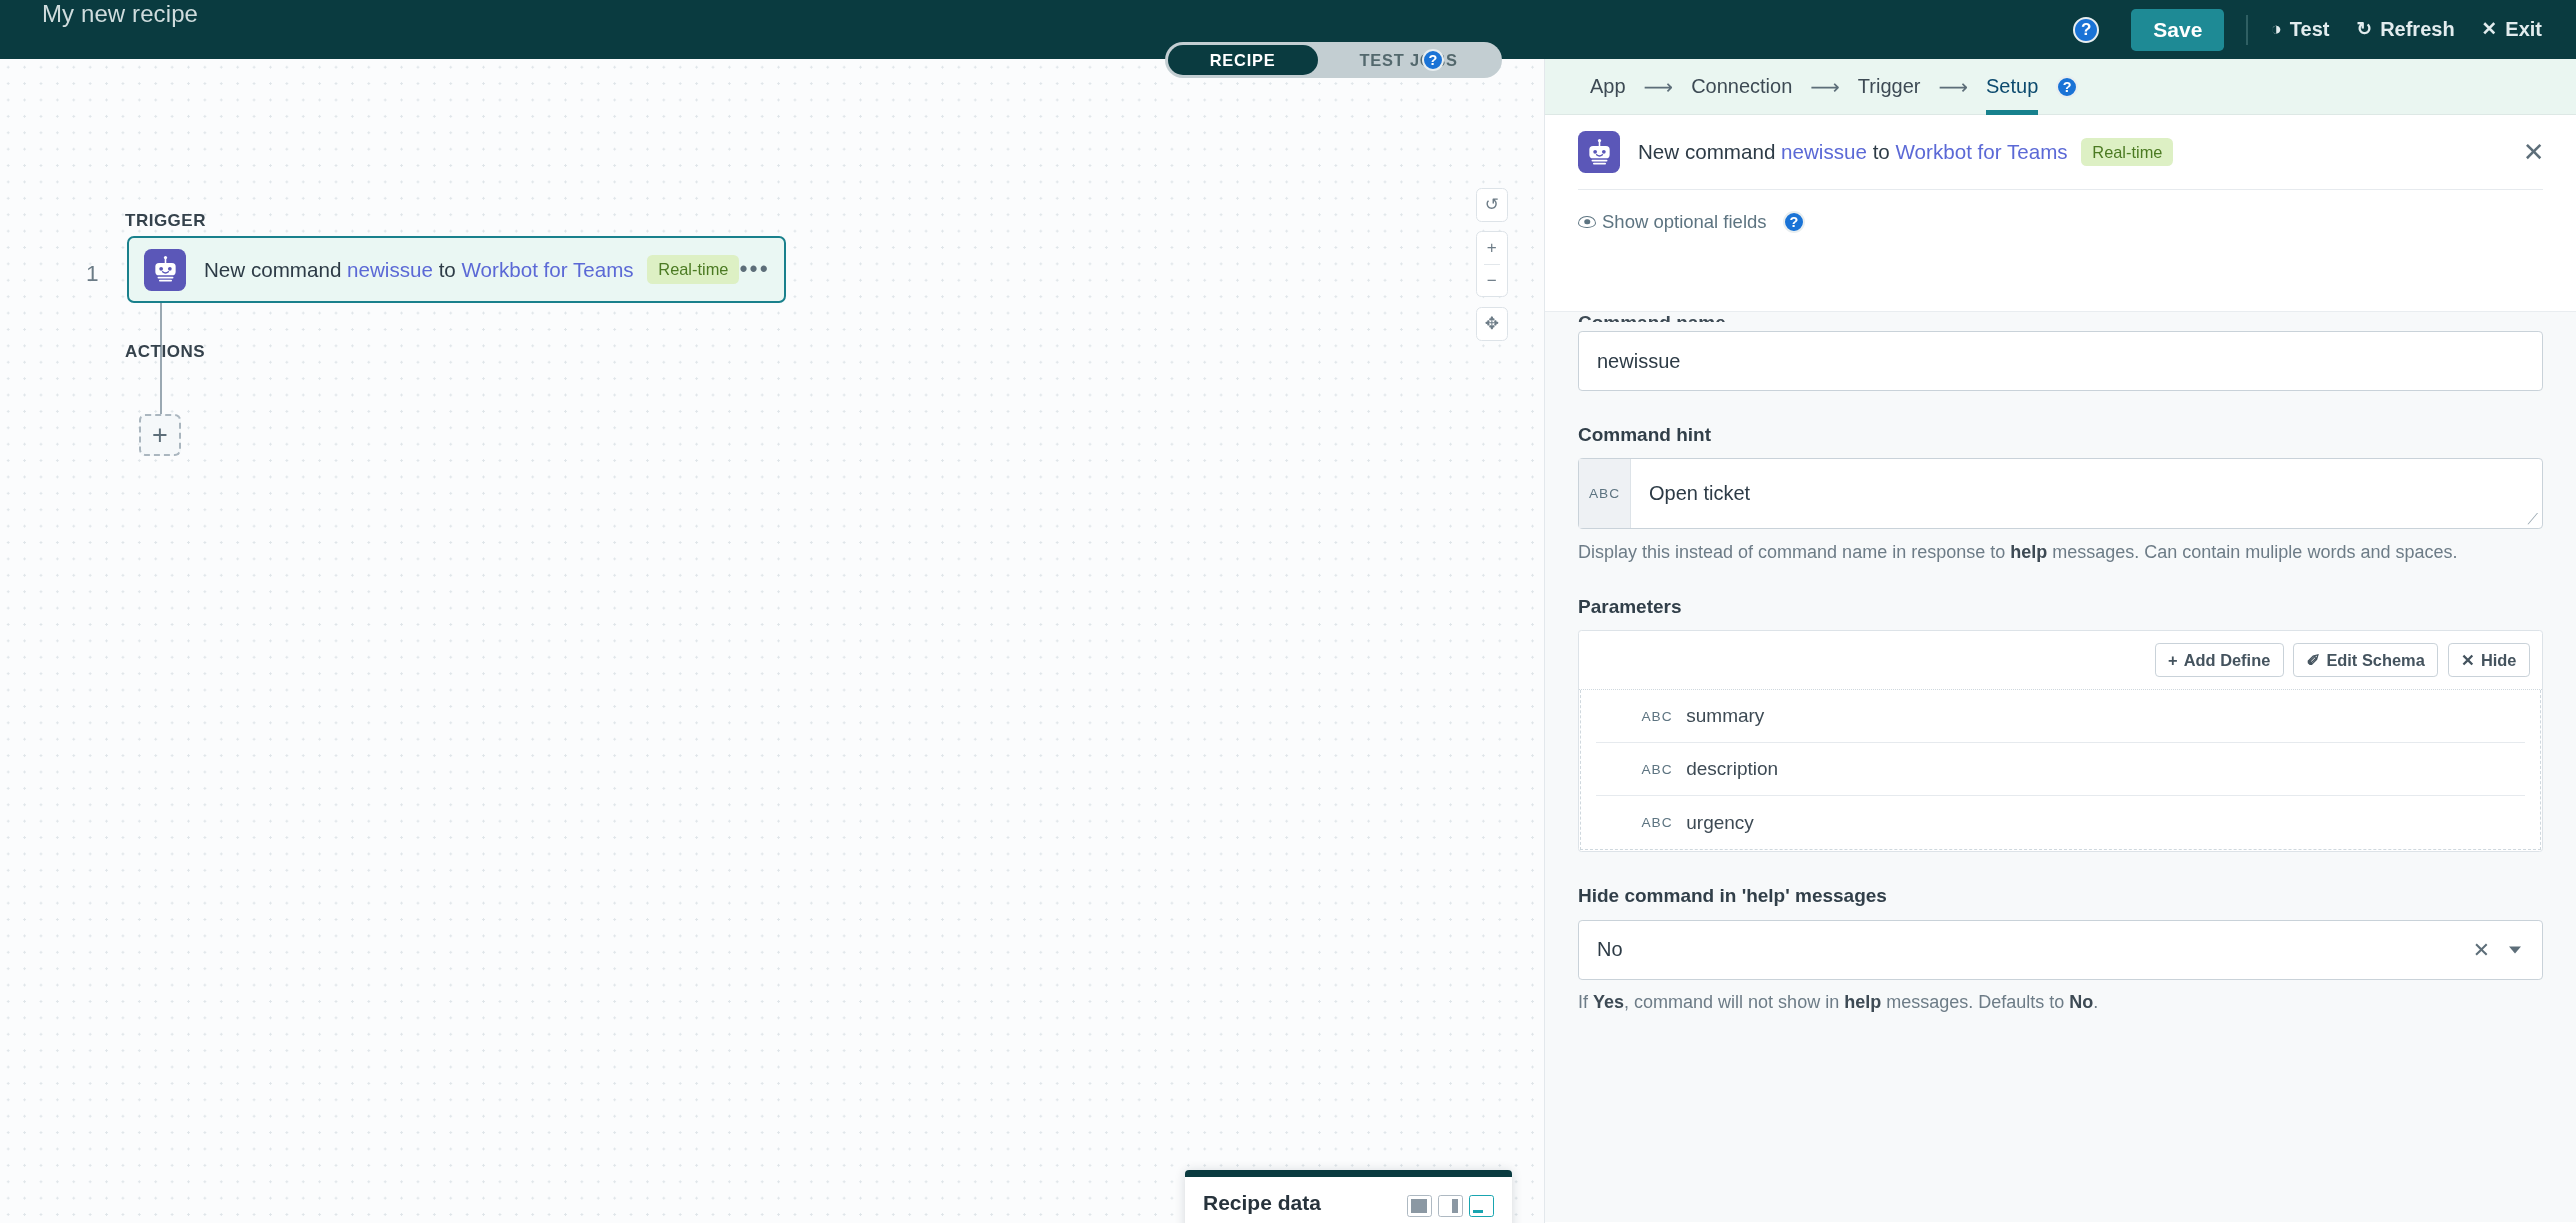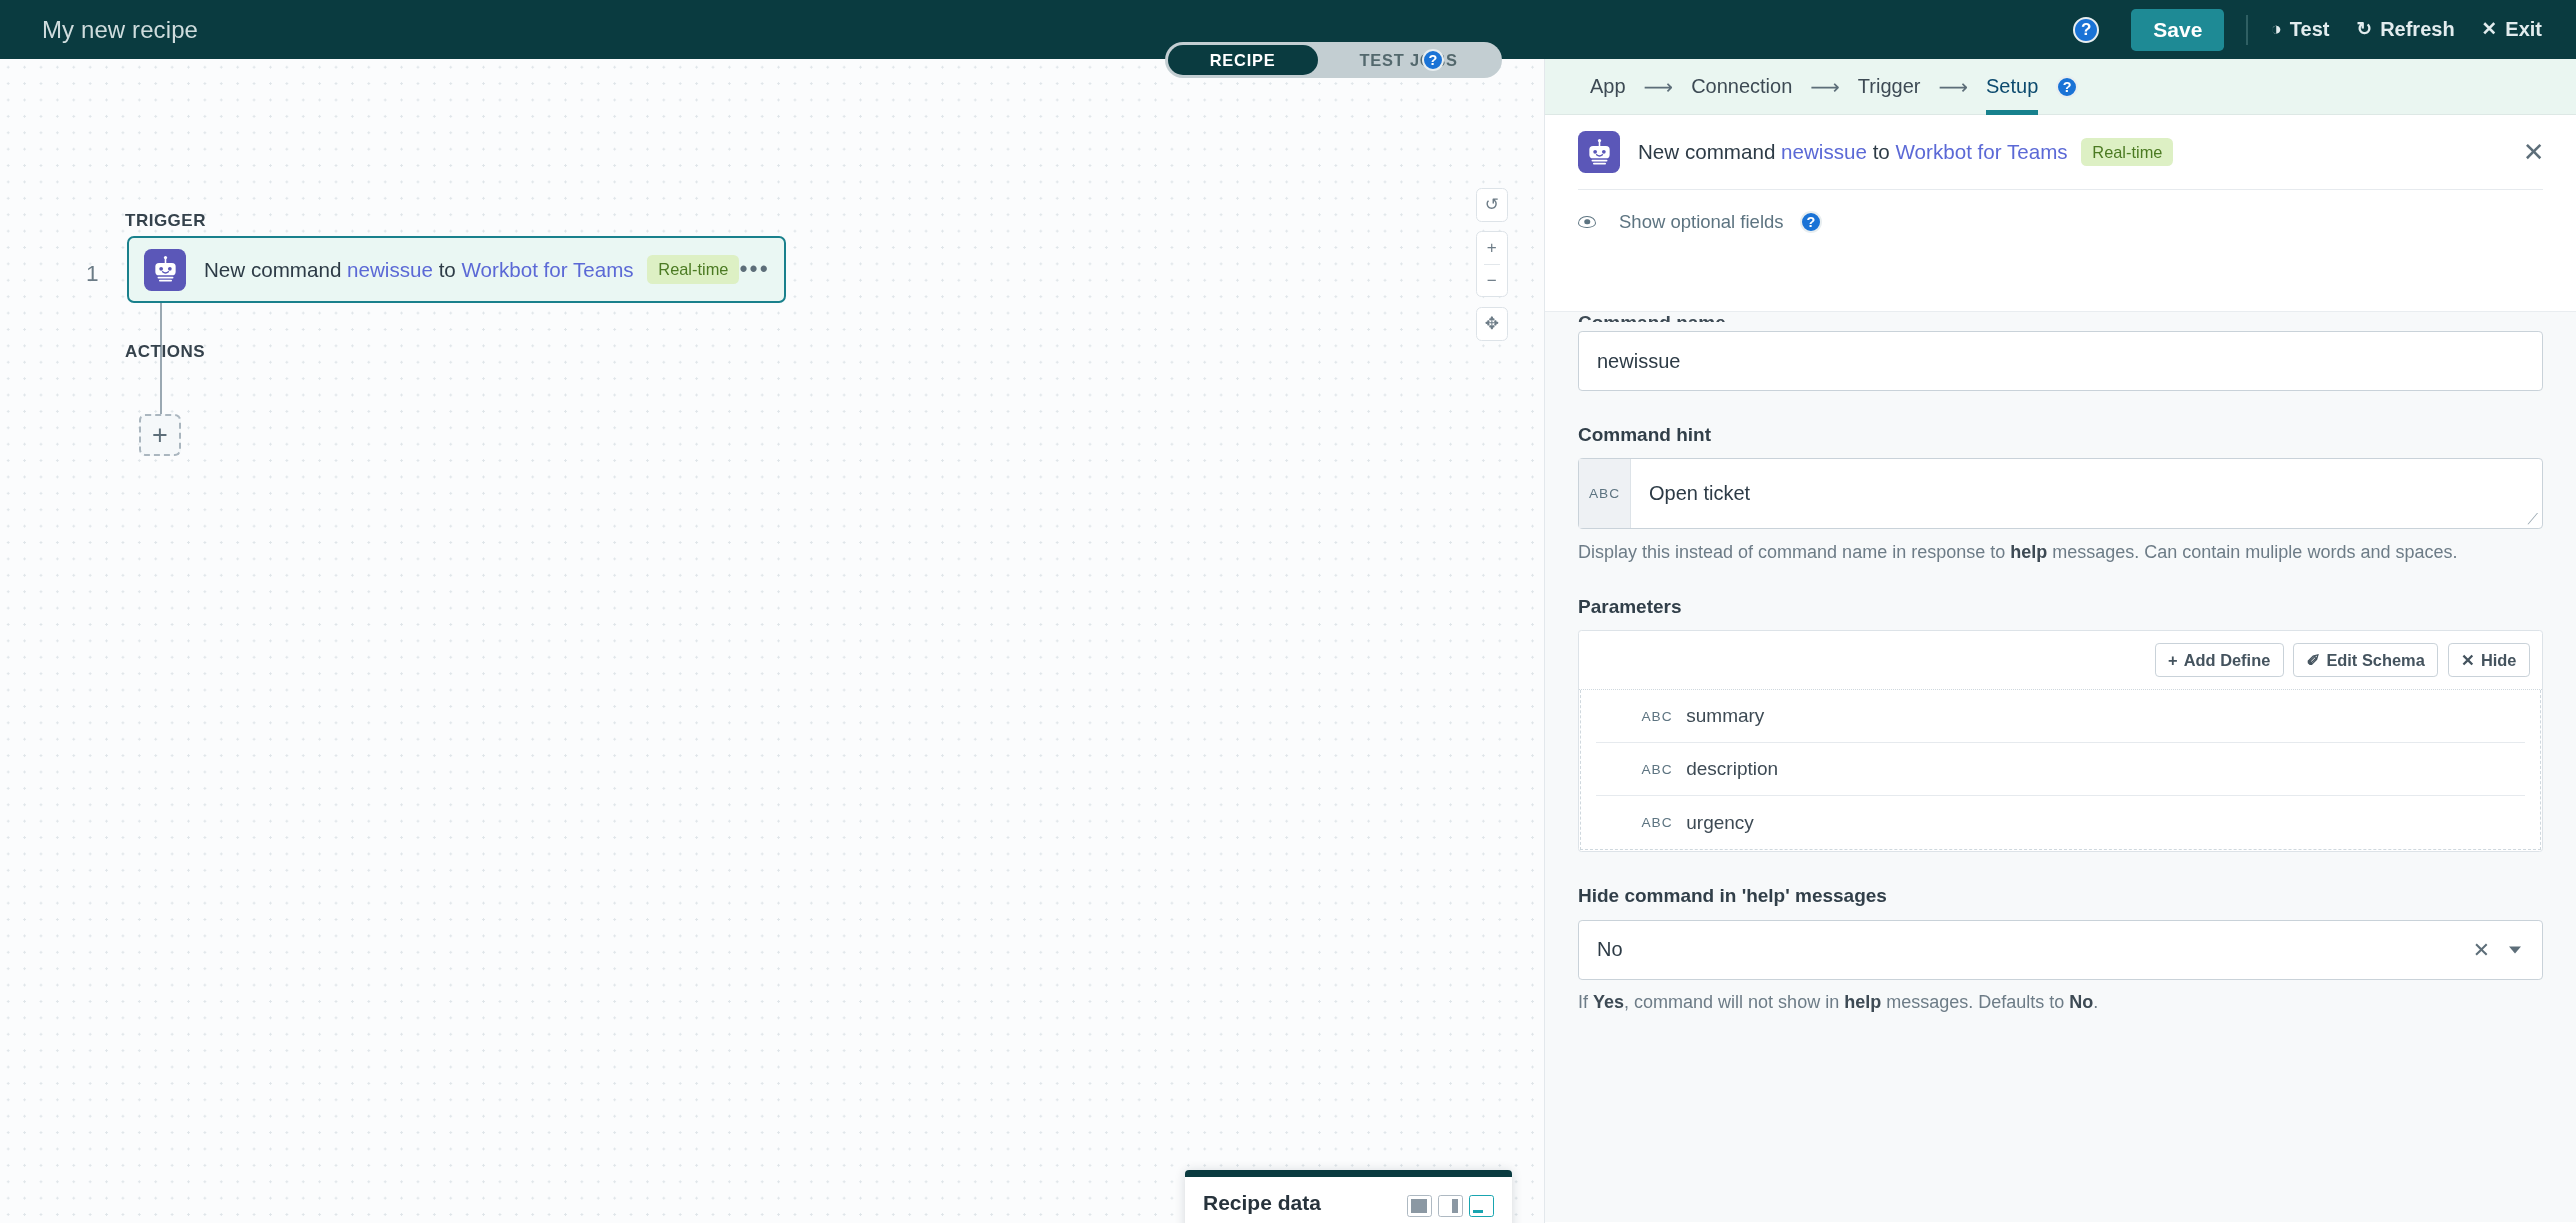--- a/index.html
+++ b/index.html
@@ -8,21 +8,21 @@
     font-family: "Liberation Sans", sans-serif;
     background: #ffffff;
     overflow: hidden;
   }
 
   
   .topbar {
     position: absolute; top: 0; left: 0;
     width: 2576px; height: 59px;
     background: #0a3b40;
-    display: flex; align-items: center;
+    display: flex; align-items: flex-start;
   }
   .recipe-title {
     margin-left: 42px;
     font-size: 24px;
     color: #cfdcdd;
     letter-spacing: 0.1px;
   }
   .topbar-right {
     position: absolute; right: 34px; top: 0; height: 59px;
     display: flex; align-items: center; gap: 0;
@@ -247,21 +247,21 @@
     font-size: 26px; color: #5d6e79; cursor: pointer; line-height: 1;
     font-weight: 300;
   }
   .panel-sep { height: 1.4px; background: #e6eaee; margin: 0 33px; }
 
   .optional-row {
     height: 63px; display: flex; align-items: center;
     padding-left: 33px; gap: 16.4px;
   }
   .opt-link {
-    display: flex; align-items: center; gap: 23px;
+    display: flex; align-items: center; gap: 6px;
     color: #5d7481; font-size: 18.5px; cursor: pointer;
   }
   .eye {
     width: 18px; height: 12.3px; border: 1.7px solid #5d7481;
     border-radius: 50% 50% 50% 50% / 60% 60% 40% 40%;
     position: relative;
   }
   .eye::after {
     content:''; position:absolute; left: 50%; top: 50%;
     transform: translate(-50%,-50%);

